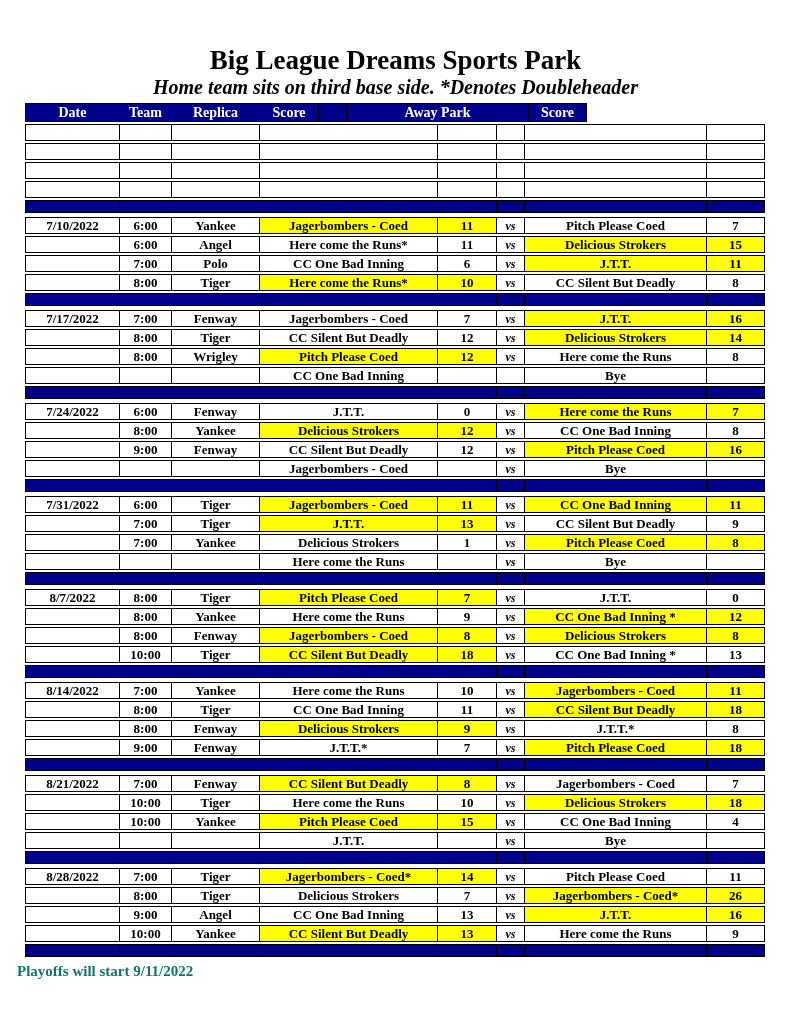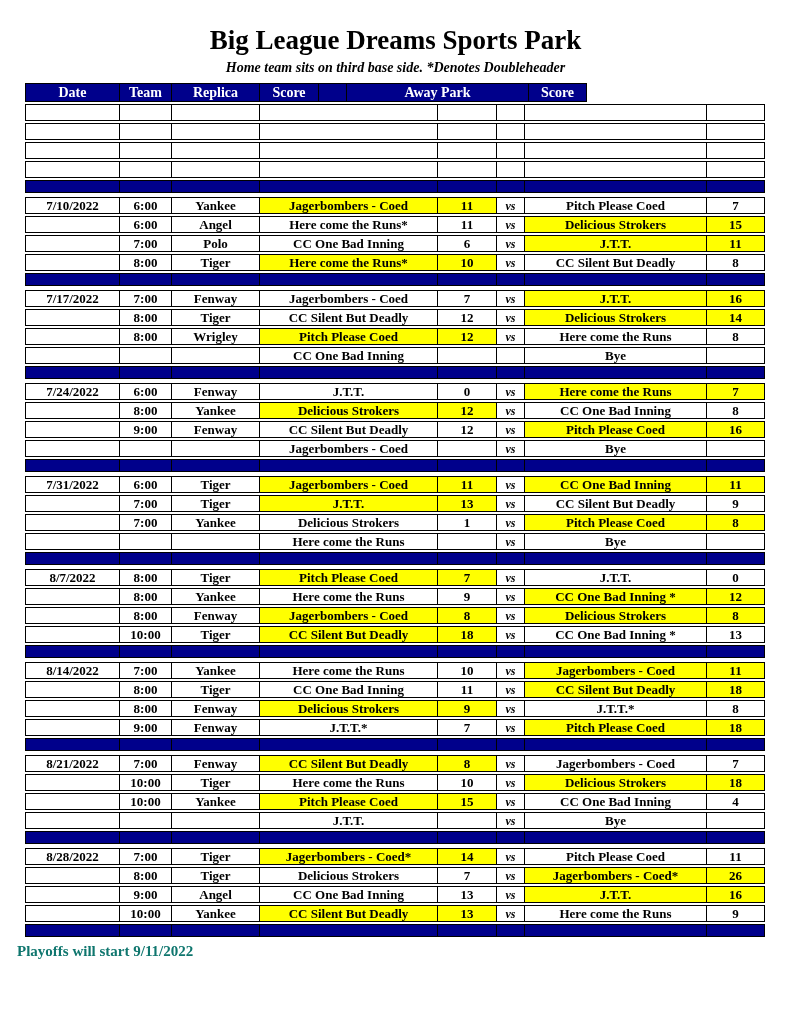--- a/index.html
+++ b/index.html
@@ -2,25 +2,25 @@
 <html><head>
 <meta charset="utf-8">
 <style>
   html, body {
     margin: 0; padding: 0;
     width: 791px; height: 1024px;
     background: #ffffff;
     overflow: hidden;
     font-family: "Liberation Serif", serif;
   }
-  .page { padding-top: 24px; }
+  .page { padding-top: 44px; }
   .heading { text-align: center; color: #000; }
   .title   { font-size: 27px; font-weight: bold; line-height: 33px; }
   .subtitle{ font-size: 21px; font-weight: bold; line-height: 30px; }
-  .tagline { font-size: 14px; font-weight: bold; font-style: italic; line-height: 21px; }
+  .tagline { font-size: 20px; font-weight: bold; font-style: italic; line-height: 21px; }
 
   .tbl { width: 740px; margin: 5px 0 0 25px; }
   .row { display: flex; margin-bottom: 2px; }
   .cell {
     box-sizing: border-box;
     border: 1.5px solid #000;
     height: 17px;
     display: flex; align-items: center; justify-content: center;
     font-weight: bold; font-size: 13px; line-height: 1;
     background: #fff; color: #000;

